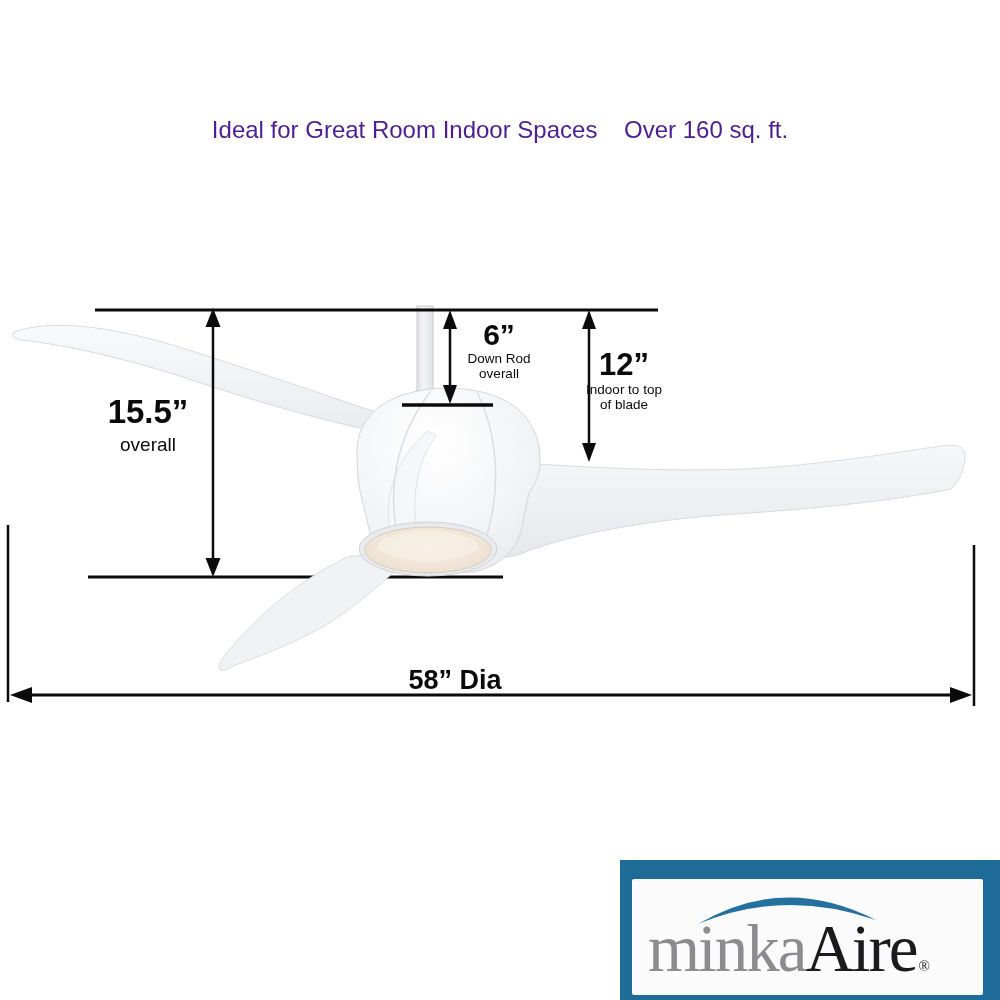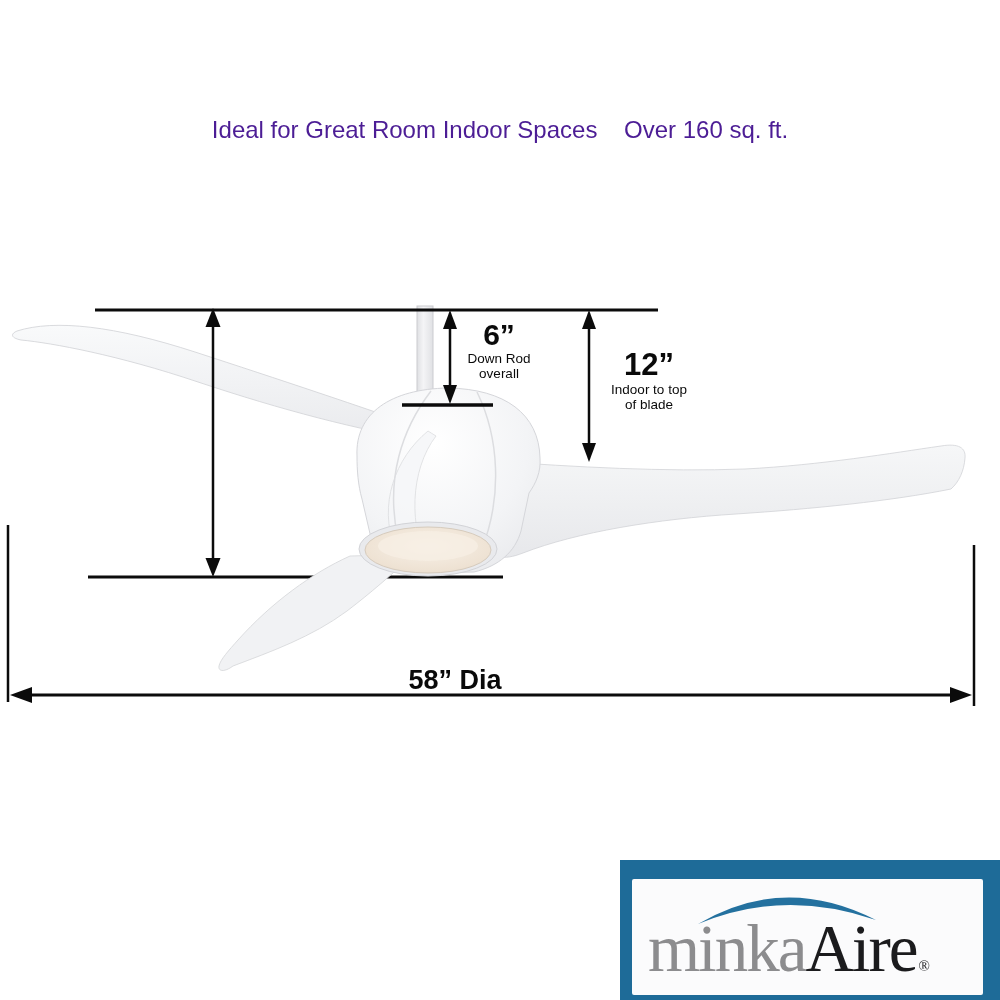--- a/index.html
+++ b/index.html
@@ -16,21 +16,21 @@
   .dim-label { position:absolute; text-align:center; color:#0a0a0a; }
   .dim-value { font-weight:700; }
   .dim-caption { font-weight:400; }
   #lbl-overall { left:83px; top:394px; width:130px; }
   #lbl-overall .dim-value { font-size:33px; line-height:36px; }
   #lbl-overall .dim-caption { font-size:19px; line-height:22px; margin-top:4px; }
   #lbl-downrod { left:452px; top:318px; width:94px; }
   #lbl-downrod .dim-value { font-size:30px; line-height:33px; }
   #lbl-downrod .dim-caption { font-size:13.5px; line-height:15px; }
   #lbl-downrod .dim-caption:first-of-type { margin-top:4px; }
-  #lbl-ceiling { left:590px; top:348px; width:118px; }
+  #lbl-ceiling { left:565px; top:348px; width:118px; }
   #lbl-ceiling .dim-value { font-size:31px; line-height:34px; }
   #lbl-ceiling .dim-caption { font-size:13.5px; line-height:15px; }
   #lbl-ceiling .dim-caption:first-of-type { margin-top:5px; }
   #lbl-diameter { left:355px; top:665px; width:200px; }
   #lbl-diameter .dim-value { font-size:27px; line-height:30px; }
 
   #logo-block {
     position:absolute; left:620px; top:860px; width:380px; height:140px;
   }
   #logo-white-box {
@@ -122,20 +122,24 @@
     </g>
     <g stroke="#0b0b0b" fill="#0b0b0b">
       <line x1="8" y1="525" x2="8" y2="702" stroke-width="2.5"></line>
       <line x1="974" y1="545" x2="974" y2="706" stroke-width="2.5"></line>
       <line x1="26" y1="695" x2="956" y2="695" stroke-width="3"></line>
       <polygon points="10,695 32,687 32,703" stroke="none"></polygon>
       <polygon points="972,695 950,687 950,703" stroke="none"></polygon>
     </g>
   </svg>
 
+  <div class="dim-label" id="lbl-overall">
+    <div class="dim-value">15.5”</div>
+    <div class="dim-caption">overall</div>
+  </div>
 
   <div class="dim-label" id="lbl-downrod">
     <div class="dim-value">6”</div>
     <div class="dim-caption">Down Rod</div>
     <div class="dim-caption">overall</div>
   </div>
 
   <div class="dim-label" id="lbl-ceiling">
     <div class="dim-value">12”</div>
     <div class="dim-caption">Indoor to top</div>

